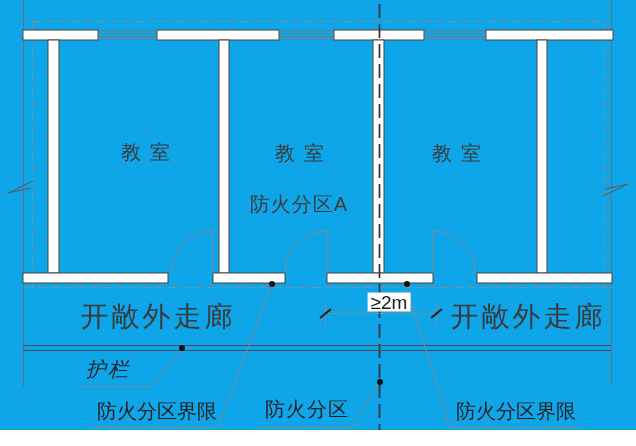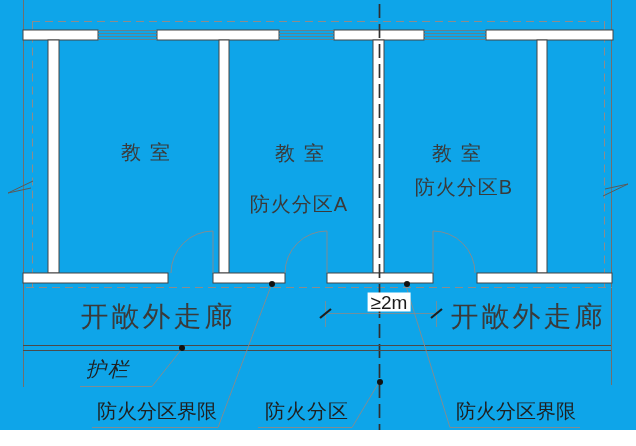--- a/index.html
+++ b/index.html
@@ -142,25 +142,24 @@
       <circle cx="407" cy="284" r="3" fill="#111111"></circle>
     </g>
   </svg>
 
   <div class="lbl room" style="left:150px;top:152px;">教室</div>
 
   <div class="lbl room" style="left:304px;top:153px;">教室</div>
   <div class="lbl zone" style="left:299px;top:204px;">防火分区A</div>
 
   <div class="lbl room" style="left:461px;top:153px;">教室</div>
-  <div class="lbl zone" style="left:464px;top:187px;">防火分区B</div>
 
   <div class="lbl corr" style="left:158px;top:317px;">开敞外走廊</div>
   <div class="lbl corr" style="left:528px;top:317px;">开敞外走廊</div>
 
   <div class="lbl dim" style="left:389px;top:302px;">≥2m</div>
 
   <div class="lbl note" style="left:108px;top:369px;letter-spacing:2px;font-style:italic;">护栏</div>
   <div class="lbl note" style="left:157px;top:411px;">防火分区界限</div>
-  <div class="lbl note" style="left:307px;top:411px;letter-spacing:1px;">防火分区</div>
+  <div class="lbl note" style="left:307px;top:411px;letter-spacing:1px;font-family:Liberation Mono, monospace;">防火分区</div>
   <div class="lbl note" style="left:516px;top:411px;">防火分区界限</div>
 
 </div>
 
 </body></html>

